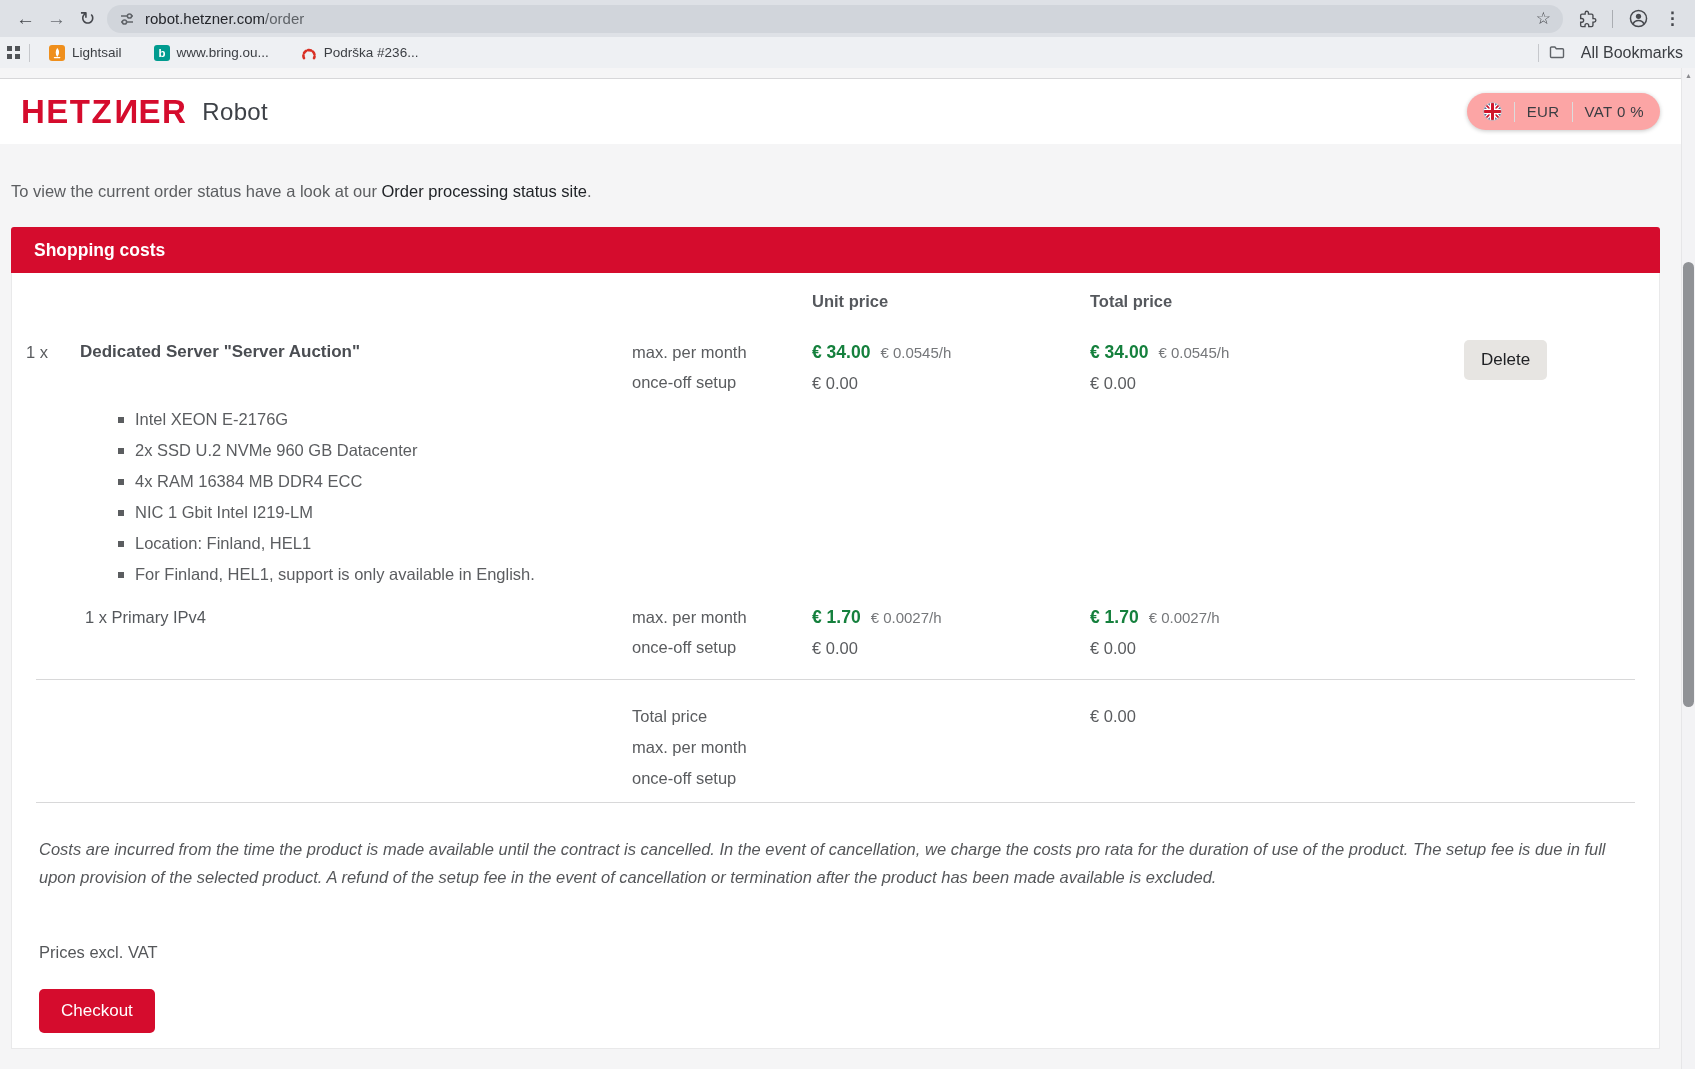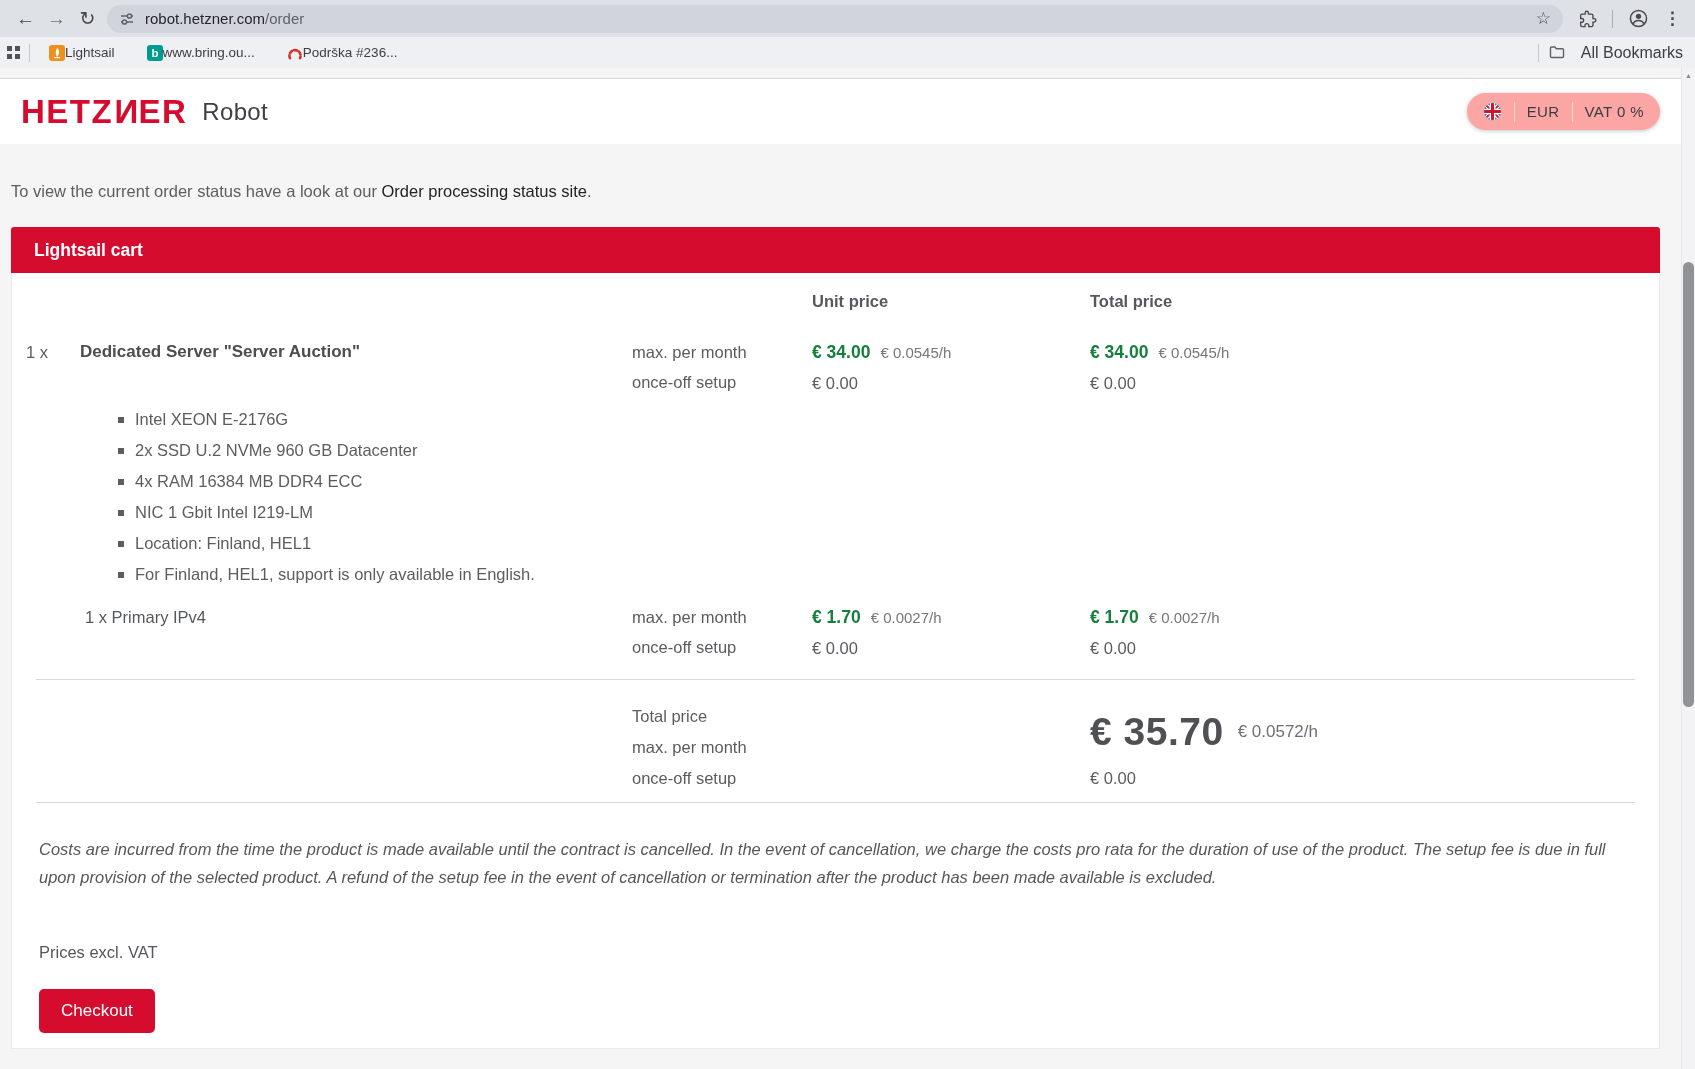--- a/index.html
+++ b/index.html
@@ -17,21 +17,21 @@
   .omnibox svg { flex:0 0 auto; }
   .url { font-size:15px; color:#24262b; margin-left:10px; white-space:nowrap; }
   .url .path { color:#5f6368; }
   .box-star { margin-left:auto; font-size:17px; color:#44464b; line-height:1; cursor:pointer; }
   .right-icons { display:flex; align-items:center; gap:15px; margin:0 4px 0 8px; }
   .sep-v { width:1px; height:18px; background:#aaadb2; }
   .kebab { font-size:17px; color:#45474d; font-weight:bold; letter-spacing:0; }
 
   .bookmarks { height:31px; background:#eef0f3; display:flex; align-items:center; padding:0 12px 0 6px; }
   .bm-sep { width:1px; height:18px; background:#c6c8cc; margin:0 10px 0 8px; }
-  .bm-item { display:flex; align-items:center; padding:3px 9px; border-radius:7px;
+  .bm-item { display:flex; align-items:center; gap:7px; padding:3px 9px; border-radius:7px;
              font-size:13.5px; color:#3b3e43; cursor:pointer; white-space:nowrap;justify-content:flex-end; }
   .bm-item + .bm-item { margin-left:14px; }
   .bm-spacer { flex:1; }
   .all-bm { display:flex; align-items:flex-start; gap:16px; font-size:16px; color:#3b3e43; cursor:pointer; }
 
   
   .page { position:absolute; top:68px; left:0; right:0; bottom:0; background:#f5f5f6; overflow:hidden; }
 
   .site-header { margin-top:10px; height:66px; background:#fff; border-top:1px solid #d7d7d9;
                  display:flex; align-items:center; padding:0 35px 0 21px; }
@@ -197,21 +197,21 @@
         <span>EUR</span>
         <div class="pill-sep"></div>
         <span>VAT 0 %</span>
       </div>
     </div>
 
     <div class="content">
       <div class="status-line"><span>To view the current order status have a look at our </span><span class="order-link">Order processing status site</span><span>.</span></div>
 
       <div class="cart-card">
-        <div class="cart-header">Lightsail cart</div>
+        <div class="cart-header">Shopping costs</div>
         <div class="cart-body">
 
           <div class="row-grid thead">
             <div></div>
               <div></div>
               <div></div>
             <div>Unit price</div>
             <div>Total price</div>
             <div></div>
           </div>
@@ -224,20 +224,23 @@
               <div class="cell-line">max. per month</div>
               <div class="cell-line">once-off setup</div>
             </div>
             <div>
               <div class="cell-line"><span class="price-main">€ 34.00</span><span class="price-hourly">€ 0.0545/h</span></div>
               <div class="cell-line"><span class="price-plain">€ 0.00</span></div>
             </div>
             <div>
               <div class="cell-line"><span class="price-main">€ 34.00</span><span class="price-hourly">€ 0.0545/h</span></div>
               <div class="cell-line"><span class="price-plain">€ 0.00</span></div>
+            </div>
+            <div class="action-cell">
+              <button class="delete-btn">Delete</button>
             </div>
           </div>
 
           <ul class="specs">
             <li>Intel XEON E-2176G</li>
             <li>2x SSD U.2 NVMe 960 GB Datacenter</li>
             <li>4x RAM 16384 MB DDR4 ECC</li>
             <li>NIC 1 Gbit Intel I219-LM</li>
             <li>Location: Finland, HEL1</li>
             <li>For Finland, HEL1, support is only available in English.</li>
@@ -267,24 +270,20 @@
           <div class="row-grid totals">
             <div></div>
               <div></div>
             <div>
               <div class="cell-line">Total price</div>
               <div class="cell-line">max. per month</div>
               <div class="cell-line">once-off setup</div>
             </div>
             <div></div>
             <div>
-              <div class="big-line">
-                <span class="big-num">€ 35.70</span>
-                <span class="big-hourly">€ 0.0572/h</span>
-              </div>
               <div class="setup-total">€ 0.00</div>
             </div>
             <div></div>
           </div>
 
           <hr class="hr-line2">
 
           <p class="disclaimer">Costs are incurred from the time the product is made available until the contract is cancelled. In the event of cancellation, we charge the costs pro rata for the duration of use of the product. The setup fee is due in full upon provision of the selected product. A refund of the setup fee in the event of cancellation or termination after the product has been made available is excluded.</p>
           <div class="vat-note">Prices excl. VAT</div>
           <button class="checkout-btn">Checkout</button>

